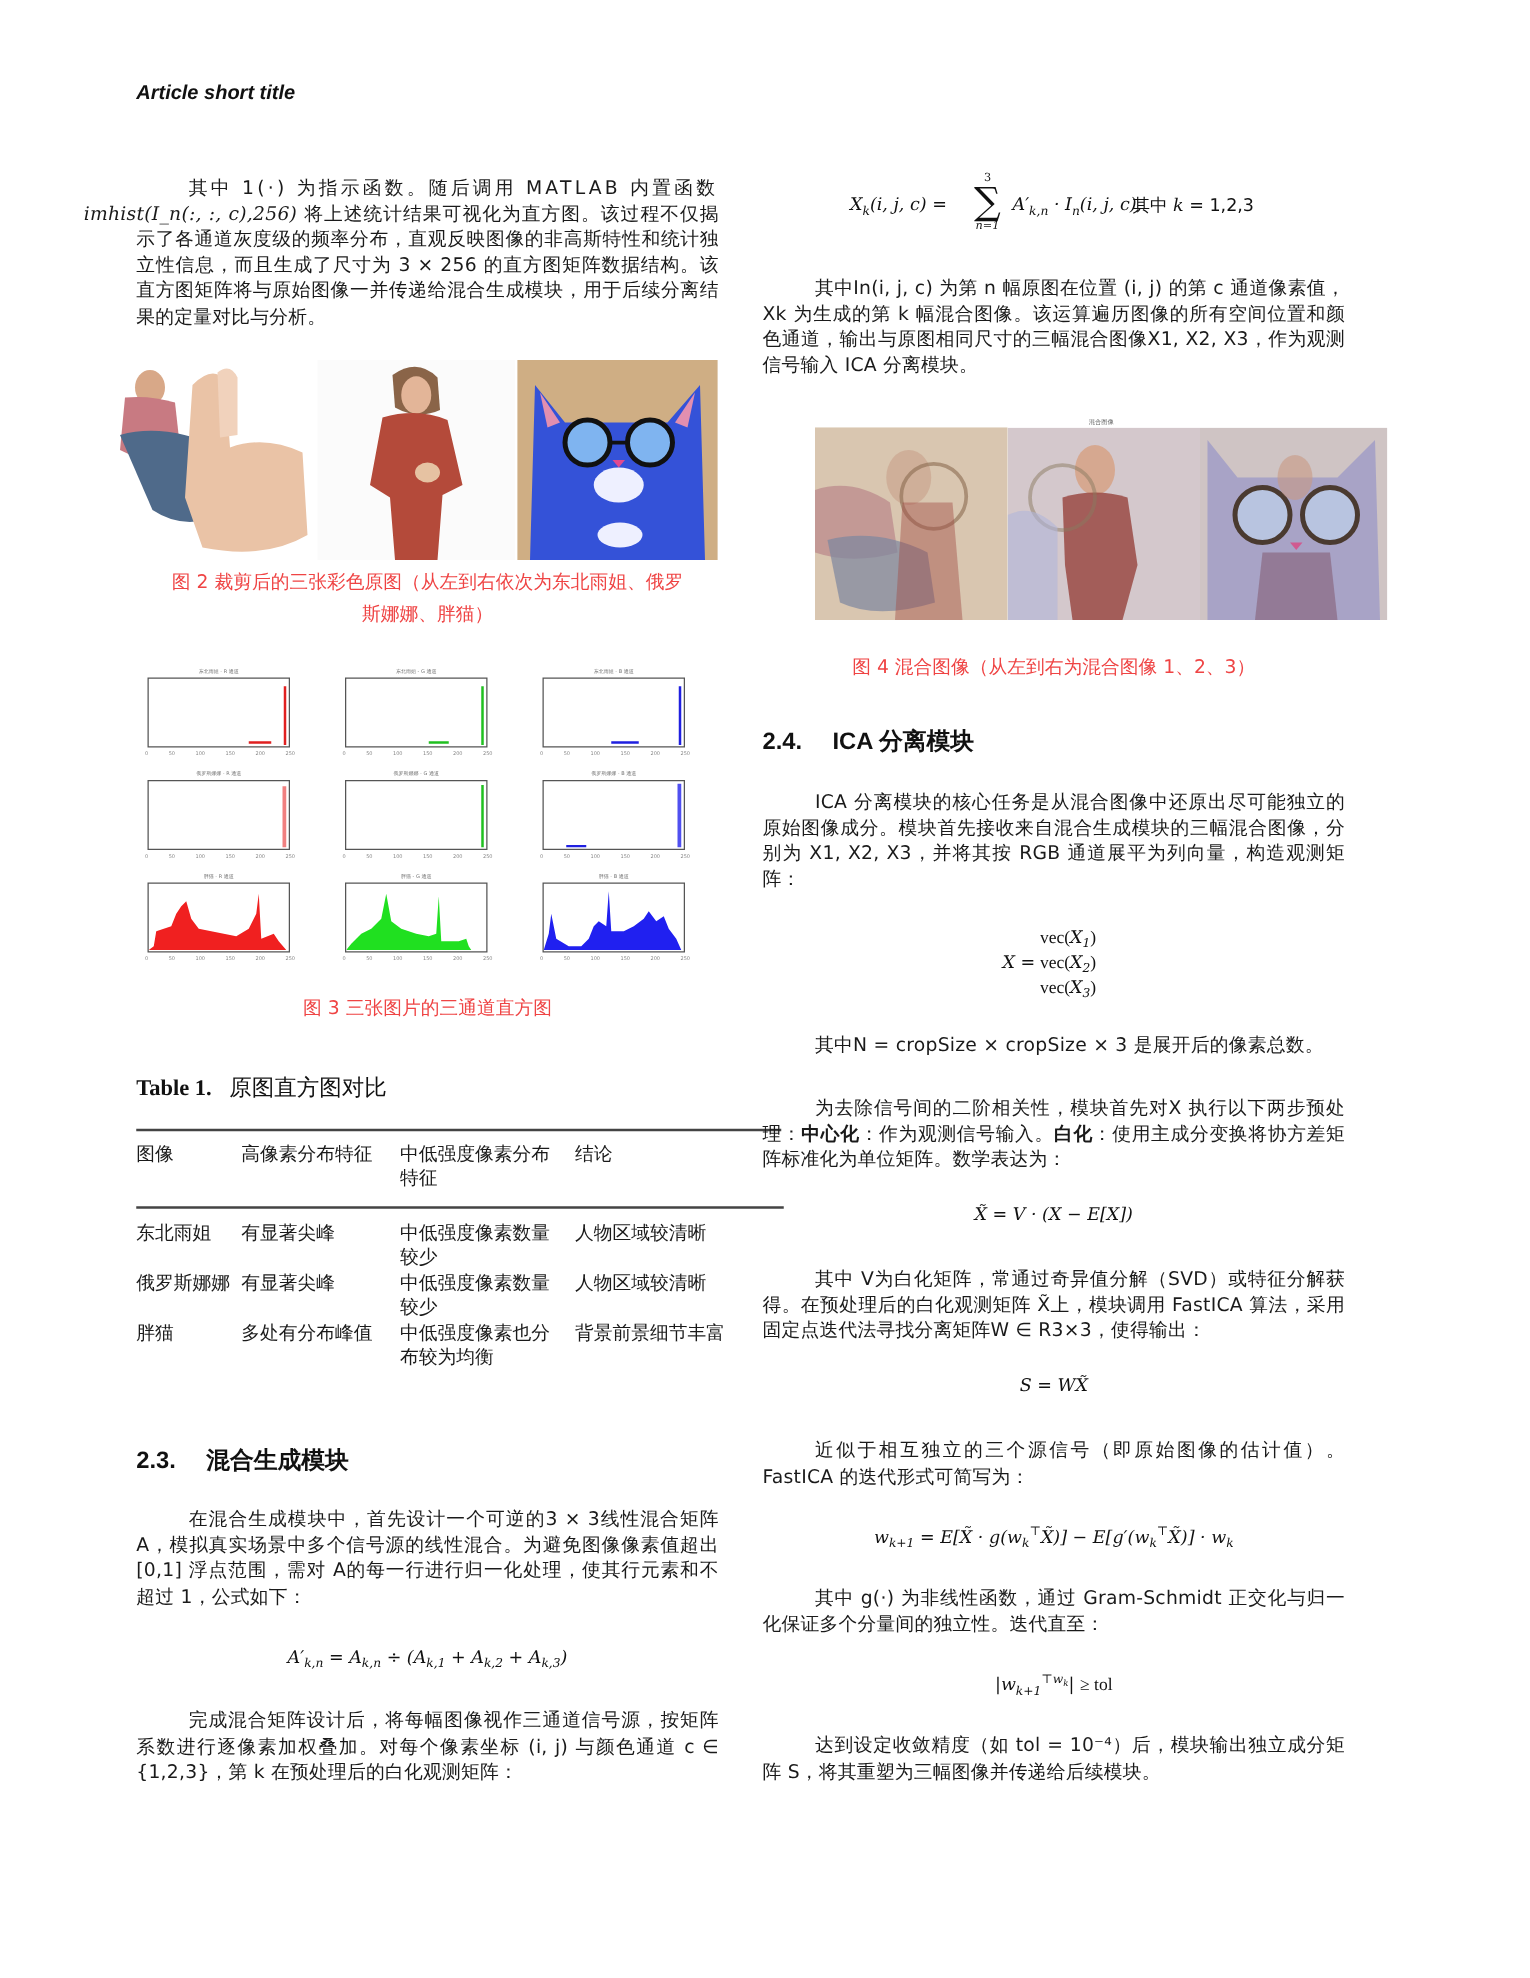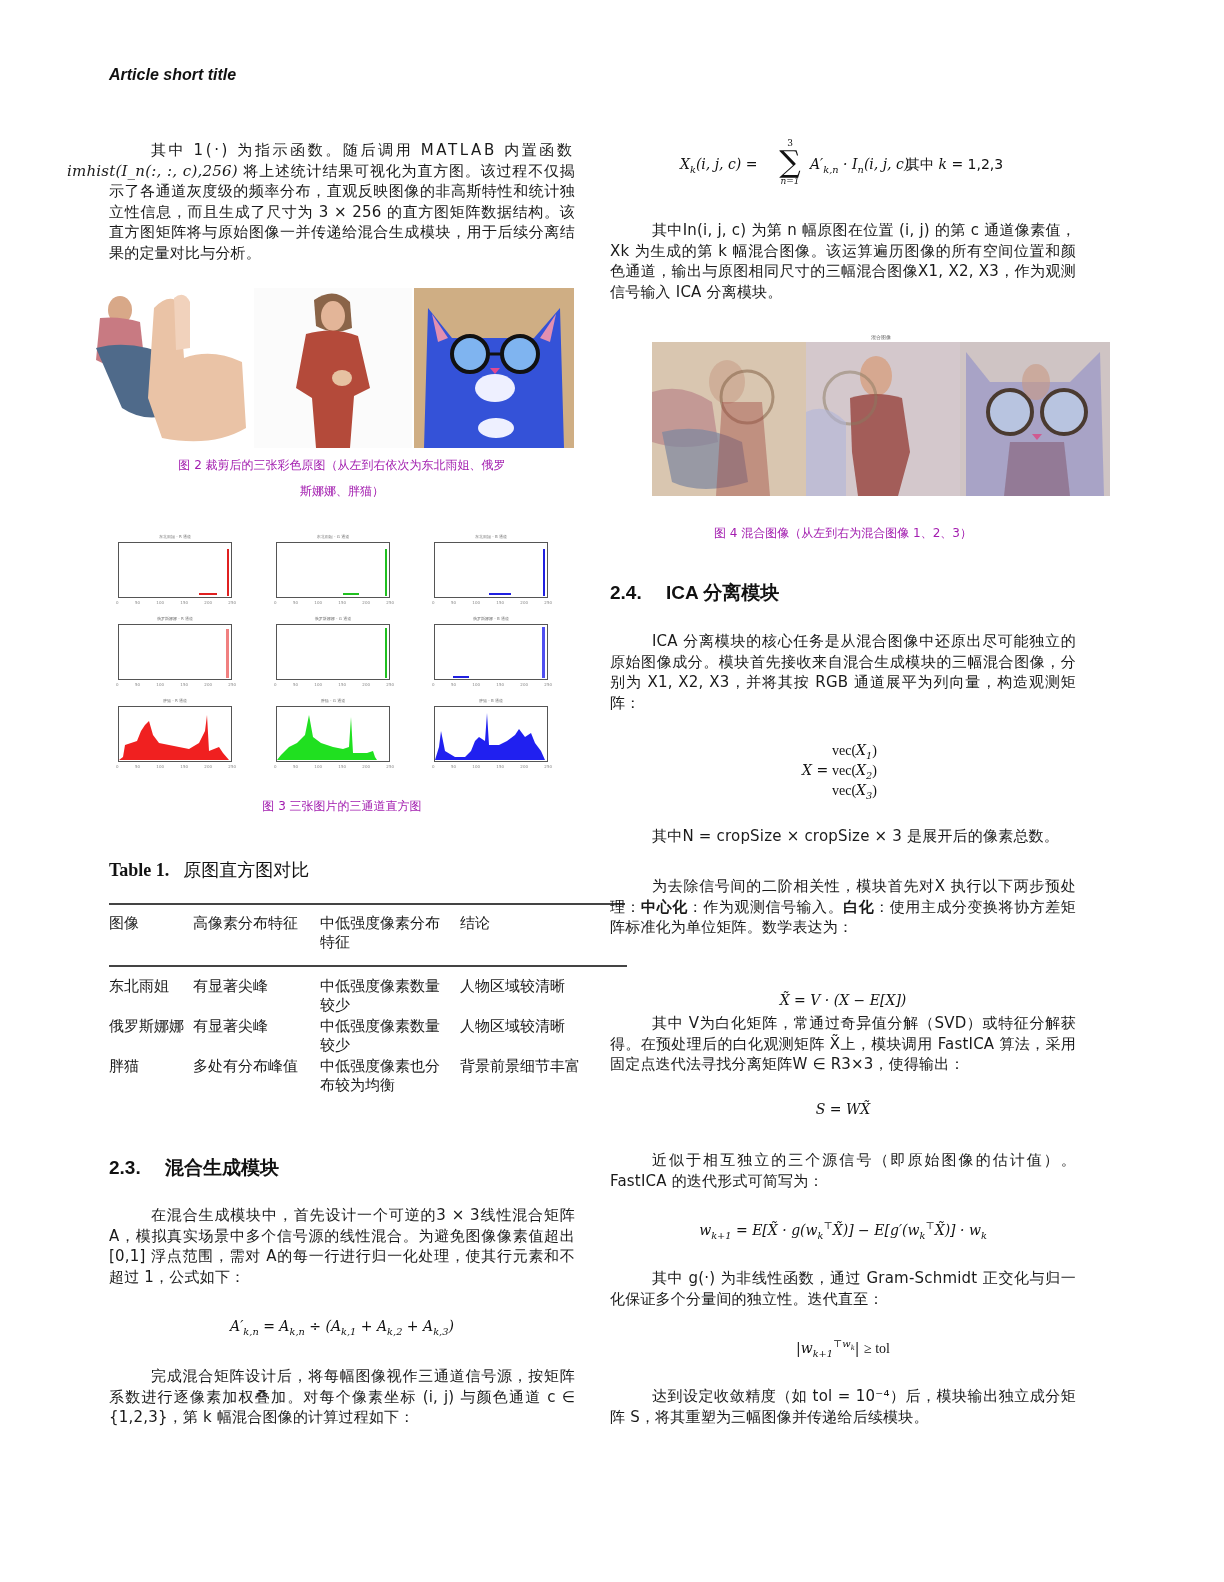--- a/index.html
+++ b/index.html
@@ -4,21 +4,21 @@
 <style>
   * { box-sizing: border-box; margin: 0; padding: 0; }
   html, body { width: 1224px; height: 1582px; background: #ffffff; }
   body { position: relative; font-family: "DejaVu Sans", "Liberation Sans", sans-serif; color: #111; overflow: hidden; }
   .abs { position: absolute; }
   .running-title { left: 109px; top: 66px; font-family: "Liberation Sans", sans-serif; font-weight: bold; font-style: italic; font-size: 16px; color: #111; }
   .para { font-size: 15px; line-height: 20.5px; text-align: justify; text-indent: 42px; color: #1a1a1a; letter-spacing: 0.2px; }
   .math { font-family: "DejaVu Serif", "Liberation Serif", serif; font-style: italic; }
   .rm { font-family: "Liberation Serif", "DejaVu Serif", serif; font-style: normal; }
   .eq { font-family: "DejaVu Serif", "Liberation Serif", serif; font-size: 14px; text-align: center; color: #111; }
-  .caption { font-size: 12px; text-align: center; line-height: 26px; color: #a21caf; }
+  .caption { font-size: 15px; text-align: center; line-height: 26px; color: #ef4444; }
   .section-heading { font-family: "Liberation Sans", sans-serif; font-weight: bold; font-size: 19px; color: #111; }
   .section-heading .num { display: inline-block; width: 56px; }
   .table-caption { font-size: 18px; }
   .table-caption b { font-family: "Liberation Serif", serif; font-weight: bold; margin-right: 14px; }
   .rule { height: 1.5px; background: #444; }
   .tcell { position: absolute; font-size: 15px; line-height: 19px; color: #1a1a1a; }
   .photo { position: absolute; overflow: hidden; }
   .hist { position: absolute; width: 118px; height: 68px; }
   .hist .frame { position: absolute; left: 2px; top: 8px; width: 114px; height: 56px; border: 1.5px solid #555; background: #fff; }
   .hist .title { position: absolute; top: 0; left: 0; width: 100%; font-size: 4px; text-align: center; color: #777; }
@@ -237,21 +237,21 @@
   <div class="tcell" style="left:460px; top:1057px;">背景前景细节丰富</div>
 </div>
 
 <div class="abs section-heading" style="left:109px; top:1155px;">
   <span class="num">2.3.</span><span>混合生成模块</span>
 </div>
 <div class="abs para" style="left:109px; top:1205px; width:466px;">在混合生成模块中，首先设计一个可逆的3 × 3线性混合矩阵 A，模拟真实场景中多个信号源的线性混合。为避免图像像素值超出 [0,1] 浮点范围，需对 A的每一行进行归一化处理，使其行元素和不超过 1，公式如下：</div>
 <div class="abs eq" style="left:109px; top:1318px; width:466px;">
   <span class="math">A′<sub>k,n</sub> = A<sub>k,n</sub> ÷ (A<sub>k,1</sub> + A<sub>k,2</sub> + A<sub>k,3</sub>)</span>
 </div>
-<div class="abs para" style="left:109px; top:1366px; width:466px;">完成混合矩阵设计后，将每幅图像视作三通道信号源，按矩阵系数进行逐像素加权叠加。对每个像素坐标 (i, j) 与颜色通道 c ∈ {1,2,3}，第 k 幅混合图像的计算过程如下：</div>
+<div class="abs para" style="left:109px; top:1366px; width:466px;">完成混合矩阵设计后，将每幅图像视作三通道信号源，按矩阵系数进行逐像素加权叠加。对每个像素坐标 (i, j) 与颜色通道 c ∈ {1,2,3}，第 k 在预处理后的白化观测矩阵：</div>
 
 <div class="abs eq" style="left:610px; top:138px; width:466px; height:60px;">
   <div style="position:absolute; left:70px; top:18px;" class="math">X<sub>k</sub>(i, j, c) =</div>
   <div style="position:absolute; left:165px; top:0; width:30px; text-align:center;">
     <div style="font-size:9px;">3</div>
     <div style="font-size:30px; line-height:28px;">∑</div>
     <div style="font-size:9px;" class="math">n=1</div>
   </div>
   <div style="position:absolute; left:200px; top:18px;" class="math">A′<sub>k,n</sub> · I<sub>n</sub>(i, j, c),</div>
   <div style="position:absolute; left:296px; top:18px; font-style:normal; font-family:'DejaVu Sans',sans-serif;">其中 <span class="math">k</span> = 1,2,3</div>
@@ -304,21 +304,21 @@
     <div style="position:absolute; left:222px; top:40px;" class="rm">vec(<span class="math">X<sub>3</sub></span>)</div>
   </div>
 </div>
 
 <div class="abs para" style="left:610px; top:826px; width:466px;">其中N = cropSize × cropSize × 3 是展开后的像素总数。</div>
 
 <div class="abs para" style="left:610px; top:876px; width:466px;">
   <span>为去除信号间的二阶相关性，模块首先对X 执行以下两步预处理：</span><b>中心化</b><span>：作为观测信号输入。</span><b>白化</b><span>：使用主成分变换将协方差矩阵标准化为单位矩阵。数学表达为：</span>
 </div>
 
-<div class="abs eq math" style="left:610px; top:964px; width:466px;margin-top:28px;">X̃ = V · (X − E[X])</div>
+<div class="abs eq math" style="left:610px; top:964px; width:466px;">X̃ = V · (X − E[X])</div>
 
 <div class="abs para" style="left:610px; top:1013px; width:466px;">其中 V为白化矩阵，常通过奇异值分解（SVD）或特征分解获得。在预处理后的白化观测矩阵 X̃上，模块调用 FastICA 算法，采用固定点迭代法寻找分离矩阵W ∈ R3×3，使得输出：</div>
 
 <div class="abs eq math" style="left:610px; top:1101px; width:466px;">S = WX̃</div>
 
 <div class="abs para" style="left:610px; top:1150px; width:466px;">近似于相互独立的三个源信号（即原始图像的估计值）。FastICA 的迭代形式可简写为：</div>
 
 <div class="abs eq" style="left:610px; top:1220px; width:466px;">
   <span class="math">w<sub>k+1</sub> = E[X̃ · g(w<sub>k</sub><sup>⊤</sup>X̃)] − E[g′(w<sub>k</sub><sup>⊤</sup>X̃)] · w<sub>k</sub></span>
 </div>

